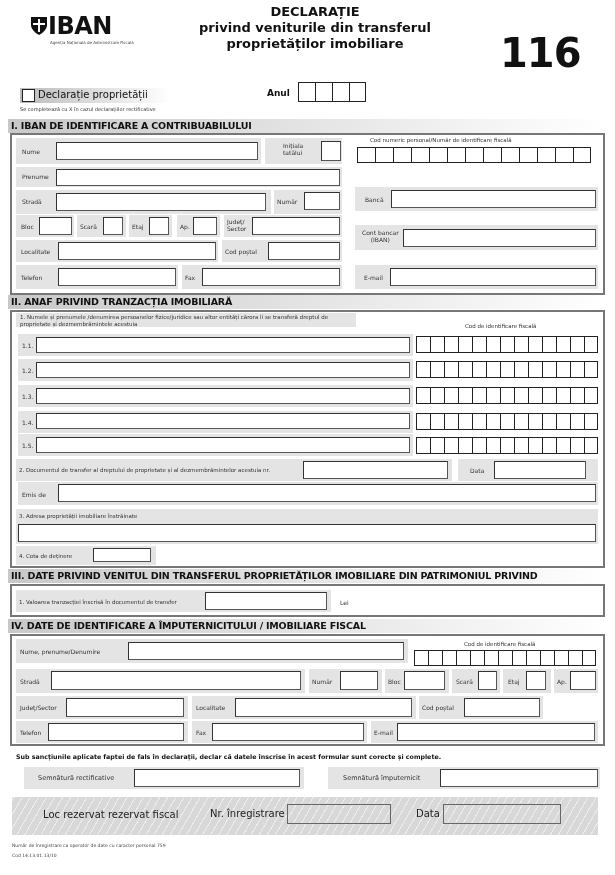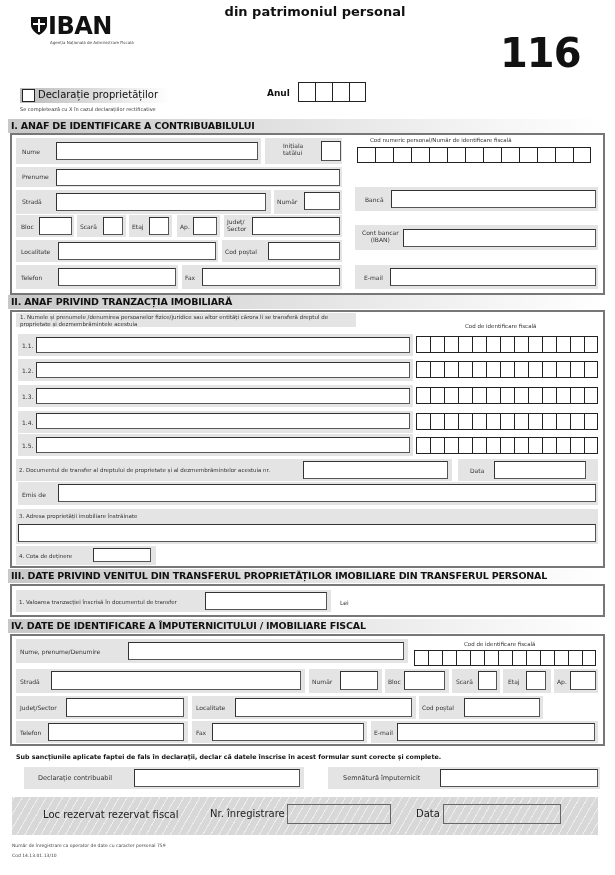--- a/index.html
+++ b/index.html
@@ -21,39 +21,41 @@
 <div class="abs" style="left:30px;top:14px;width:120px;height:40px;">
   <svg class="abs" style="left:0;top:2px" width="18" height="20" viewBox="0 0 18 20">
     <path d="M1 1 H17 V9 C17 15 9 19 9 19 C9 19 1 15 1 9 Z" fill="#111"></path>
     <path d="M9 3 V16 M3 8 H15" stroke="#fff" stroke-width="2"></path>
   </svg>
   <div class="abs" style="left:18px;top:-2px;font-size:24px;font-weight:bold;letter-spacing:-0.5px;">IBAN</div>
   <div class="abs" style="left:20px;top:26px;font-size:4px;color:#444;white-space:nowrap;">Agenția Națională de Administrare Fiscală</div>
 </div>
 
 <div class="abs" style="left:190px;top:4px;width:250px;text-align:center;font-weight:bold;font-size:13px;line-height:16px;">
-  <div>din patrimoniul personal</div>
+  <div>DECLARAȚIE</div>
+  <div>privind veniturile din transferul</div>
+  <div>proprietăților imobiliare</div>
 </div>
 
 <div class="abs" style="left:500px;top:30px;font-size:40px;font-weight:bold;letter-spacing:-1px;">116</div>
 
 <div class="abs" style="left:20px;top:88px;width:150px;height:15px;background:linear-gradient(to right,#bbb,#fff);"></div>
 <div class="abs" style="left:22px;top:89px;width:13px;height:13px;border:1px solid #222;background:#fff;"></div>
-<div class="abs" style="left:38px;top:89px;font-size:10px;">Declarație proprietăților</div>
+<div class="abs" style="left:38px;top:89px;font-size:10px;">Declarație proprietății</div>
 <div class="abs lbl" style="left:20px;top:106px;font-size:5px;">Se completează cu X în cazul declarațiilor rectificative</div>
 
 <div class="abs" style="left:267px;top:88px;font-size:9px;font-weight:bold;">Anul</div>
 <div class="boxes" style="left:298px;top:82px;">
   <span style="width:17px;height:20px"></span>
     <span style="width:17px;height:20px"></span>
     <span style="width:17px;height:20px"></span>
     <span style="width:17px;height:20px"></span>
 </div>
 
-<div class="sec-head" style="top:119px;">I. ANAF DE IDENTIFICARE A CONTRIBUABILULUI</div>
+<div class="sec-head" style="top:119px;">I. IBAN DE IDENTIFICARE A CONTRIBUABILULUI</div>
 <div class="sec-box" style="top:133px;height:162px;"></div>
 
 <div class="cell" style="left:16px;top:138px;width:245px;height:26px;"></div>
 <div class="abs lbl" style="left:22px;top:148px;">Nume</div>
 <div class="field" style="left:56px;top:142px;width:202px;height:18px;"></div>
 <div class="cell" style="left:265px;top:138px;width:77px;height:26px;"></div>
 <div class="abs lbl" style="left:283px;top:142px;">
   <div>Inițiala</div>
   <div>tatălui</div>
 </div>
@@ -254,21 +256,21 @@
 <div class="field" style="left:58px;top:484px;width:538px;height:18px;"></div>
 
 <div class="cell" style="left:16px;top:509px;width:582px;height:35px;"></div>
 <div class="abs lbl" style="left:19px;top:513px;font-size:5.5px;">3. Adresa proprietății imobiliare înstrăinate</div>
 <div class="field" style="left:18px;top:524px;width:578px;height:18px;"></div>
 
 <div class="cell" style="left:16px;top:546px;width:140px;height:19px;"></div>
 <div class="abs lbl" style="left:19px;top:553px;font-size:5.5px;">4. Cota de deținere</div>
 <div class="field" style="left:93px;top:548px;width:58px;height:14px;"></div>
 
-<div class="sec-head" style="top:569px;">III. DATE PRIVIND VENITUL DIN TRANSFERUL PROPRIETĂȚILOR IMOBILIARE DIN TRANSFERUL PERSONAL</div>
+<div class="sec-head" style="top:569px;">III. DATE PRIVIND VENITUL DIN TRANSFERUL PROPRIETĂȚILOR IMOBILIARE DIN PATRIMONIUL PRIVIND</div>
 <div class="sec-box" style="top:584px;height:33px;"></div>
 <div class="cell" style="left:16px;top:590px;width:315px;height:22px;"></div>
 <div class="abs lbl" style="left:19px;top:599px;font-size:5.5px;">1. Valoarea tranzacției înscrisă în documentul de transfer</div>
 <div class="field" style="left:205px;top:592px;width:122px;height:18px;"></div>
 <div class="abs lbl" style="left:340px;top:599px;">Lei</div>
 
 <div class="sec-head" style="top:619px;">IV. DATE DE IDENTIFICARE A ÎMPUTERNICITULUI / IMOBILIARE FISCAL</div>
 <div class="sec-box" style="top:634px;height:112px;"></div>
 
 <div class="cell" style="left:16px;top:639px;width:392px;height:24px;"></div>
@@ -326,21 +328,21 @@
 <div class="cell" style="left:192px;top:721px;width:175px;height:22px;"></div>
 <div class="abs lbl" style="left:196px;top:729px;">Fax</div>
 <div class="field" style="left:212px;top:723px;width:152px;height:18px;"></div>
 <div class="cell" style="left:371px;top:721px;width:227px;height:22px;"></div>
 <div class="abs lbl" style="left:374px;top:729px;">E-mail</div>
 <div class="field" style="left:397px;top:723px;width:198px;height:18px;"></div>
 
 <div class="abs" style="left:16px;top:753px;font-size:6.3px;font-weight:bold;white-space:nowrap;">Sub sancțiunile aplicate faptei de fals în declarații, declar că datele înscrise în acest formular sunt corecte și complete.</div>
 
 <div class="cell" style="left:24px;top:767px;width:280px;height:22px;"></div>
-<div class="abs lbl" style="left:38px;top:775px;font-size:6.5px;">Declarație contribuabil</div>
+<div class="abs lbl" style="left:38px;top:775px;font-size:6.5px;">Semnătură rectificative</div>
 <div class="field" style="left:134px;top:769px;width:166px;height:18px;"></div>
 
 <div class="cell" style="left:328px;top:767px;width:272px;height:22px;"></div>
 <div class="abs lbl" style="left:343px;top:775px;font-size:6.5px;">Semnătură împuternicit</div>
 <div class="field" style="left:440px;top:769px;width:158px;height:18px;"></div>
 
 <div class="abs hatched" style="left:12px;top:797px;width:586px;height:38px;"></div>
 <div class="abs" style="left:43px;top:809px;font-size:10px;color:#222;">Loc rezervat rezervat fiscal</div>
 <div class="abs" style="left:210px;top:808px;font-size:10px;color:#222;">Nr. înregistrare</div>
 <div class="abs hatched" style="left:287px;top:804px;width:104px;height:20px;border:1px solid #666;"></div>

